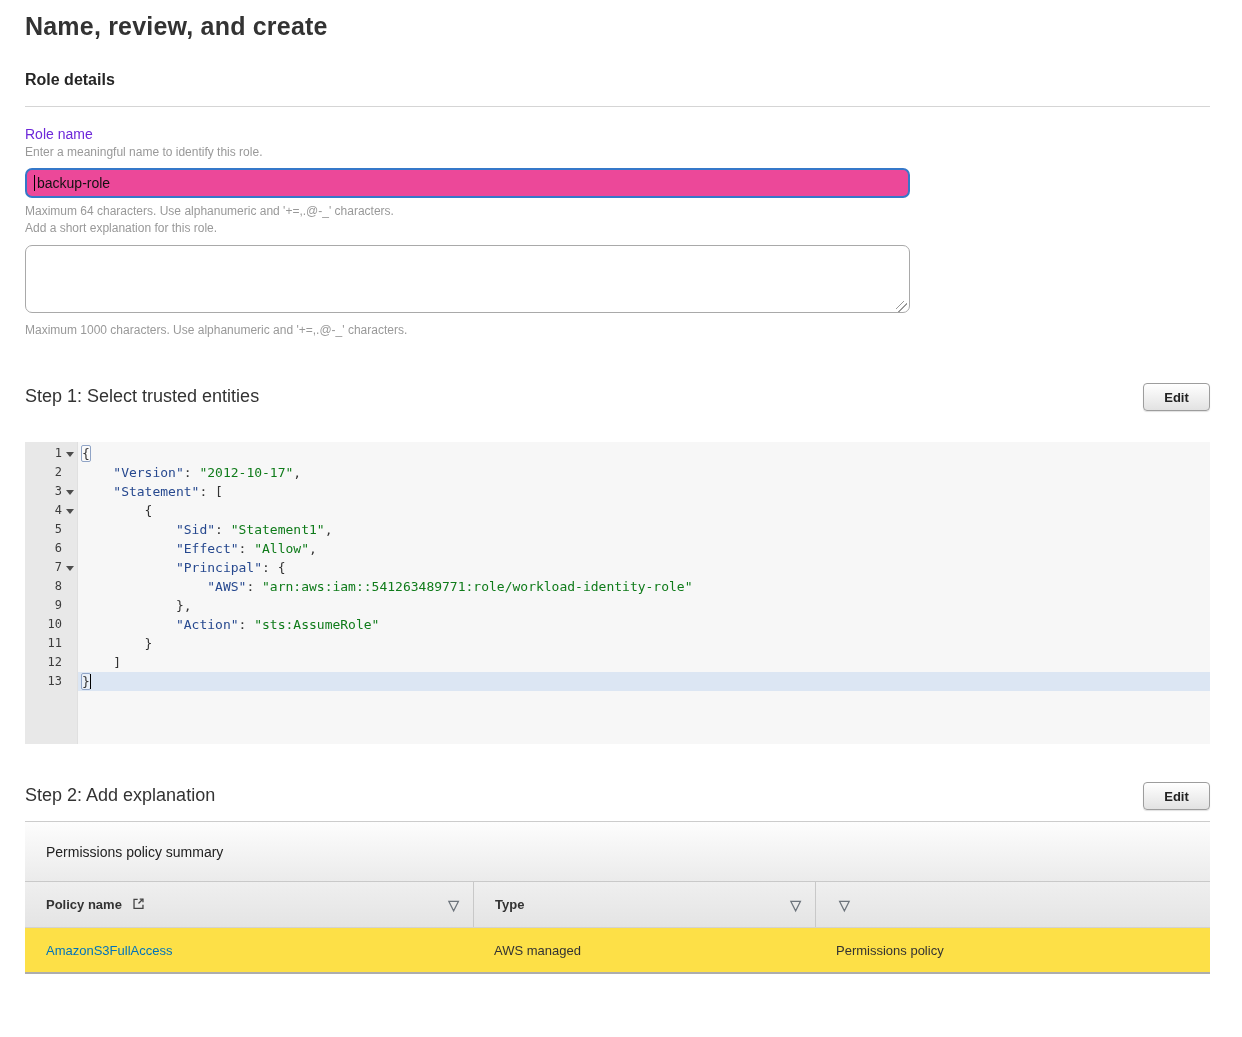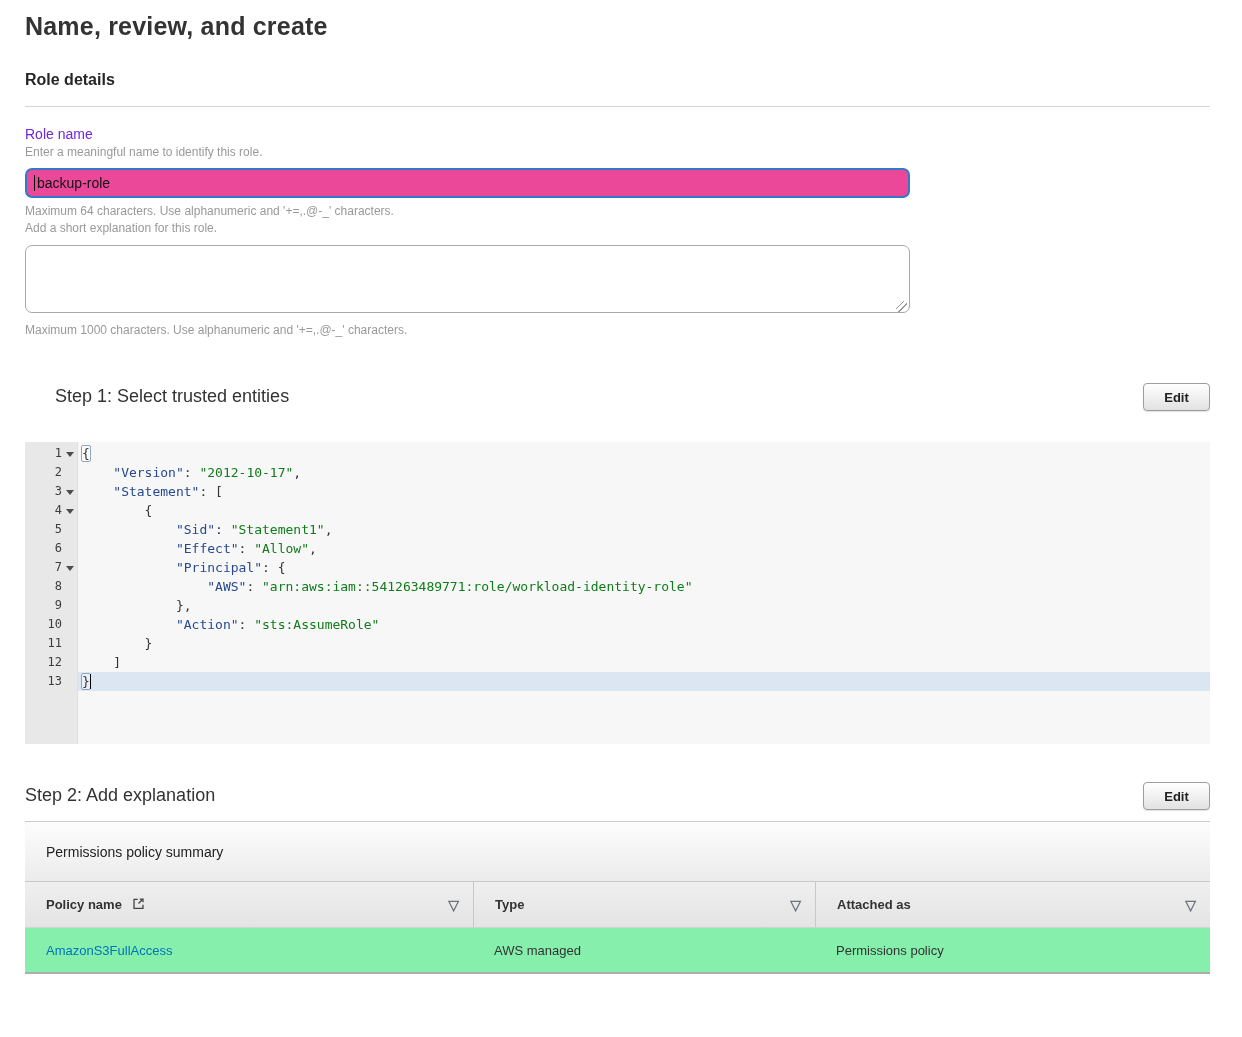--- a/index.html
+++ b/index.html
@@ -35,21 +35,21 @@
     border: 1px solid #a9a9a9; border-radius: 7px; outline: none;
     font-family: "Liberation Sans", sans-serif; font-size: 14px; padding: 6px 10px; background: #fff;
   }
   .resize-handle {
     position: absolute; right: 3px; bottom: 5px; width: 11px; height: 11px;
     background:
       linear-gradient(135deg, transparent 0px, transparent 5px, #999 5px, #999 6px, transparent 6px, transparent 9px, #999 9px, #999 10px, transparent 10px);
   }
 
   .step-row { display: flex; justify-content: space-between; align-items: flex-start; }
-  .step1-row { margin-top: 46px; margin-left: 30px; }
+  .step1-row { margin-top: 46px; }
   .step2-row { margin-top: 38px; }
   .step-heading { font-size: 18px; font-weight: 400; color: #333; padding-top: 3px; }
   .edit-btn {
     min-width: 67px; height: 28px; padding: 0 18px;
     font-family: "Liberation Sans", sans-serif; font-size: 13px; font-weight: 700; color: #222;
     background: linear-gradient(#ffffff, #e2e2e2);
     border: 1px solid #9d9d9d; border-radius: 4px;
     box-shadow: 0 1px 1px rgba(0,0,0,.12); cursor: pointer;
   }
 
@@ -83,21 +83,21 @@
     font-size: 14px; color: #222;
   }
   .perm-table { width: 100%; }
   .perm-thead { display: flex; background: linear-gradient(#efefef, #e4e4e4); height: 46px; border-bottom: 1px solid #d2d2d2; }
   .th-cell { display: flex; align-items: center; padding: 0 12px 0 21px; font-size: 13px; font-weight: 700; color: #333; }
   .th-cell + .th-cell { border-left: 1px solid #c8c8c8; }
   .th-label-wrap { display: flex; align-items: flex-start; gap: 6px; flex: 1; }
   .filter-icon { color: #6d747c; font-size: 14px; line-height: 1; cursor: pointer; padding: 2px; }
   .ext-link-icon { display: inline-block; margin-left: 4px; }
   .col-0 { width: 448px; } .col-1 { width: 342px; } .col-2 { width: 395px; }
-  .perm-row { display: flex; height: 46px; border-bottom: 2px solid #adadad; background: #86efac; }
+  .perm-row { display: flex; height: 46px; border-bottom: 2px solid #adadad; background: #fde047; }
   .td-cell { display: flex; align-items: center; padding: 0 12px 0 21px; font-size: 13px; color: #333; }
   .policy-link { color: #0073bb; text-decoration: none; cursor: pointer; }
 </style>
 </head>
 <body>
 
 <div class="content">
 
   <h1 class="page-title">Name, review, and create</h1>
 
@@ -216,23 +216,20 @@
             </span>
             <span class="filter-icon">▽</span>
           </div>
           <div class="th-cell col-1">
             <span class="th-label-wrap">
               <span>Type</span>
             </span>
             <span class="filter-icon">▽</span>
           </div>
           <div class="th-cell col-2">
-            <span class="th-label-wrap">
-              <span>Attached as</span>
-            </span>
             <span class="filter-icon">▽</span>
           </div>
         </div>
       <div>
           <div class="perm-row">
             <div class="td-cell col-0">
               <a class="policy-link">AmazonS3FullAccess</a>
             </div>
             <div class="td-cell col-1">AWS managed</div>
             <div class="td-cell col-2">Permissions policy</div>

